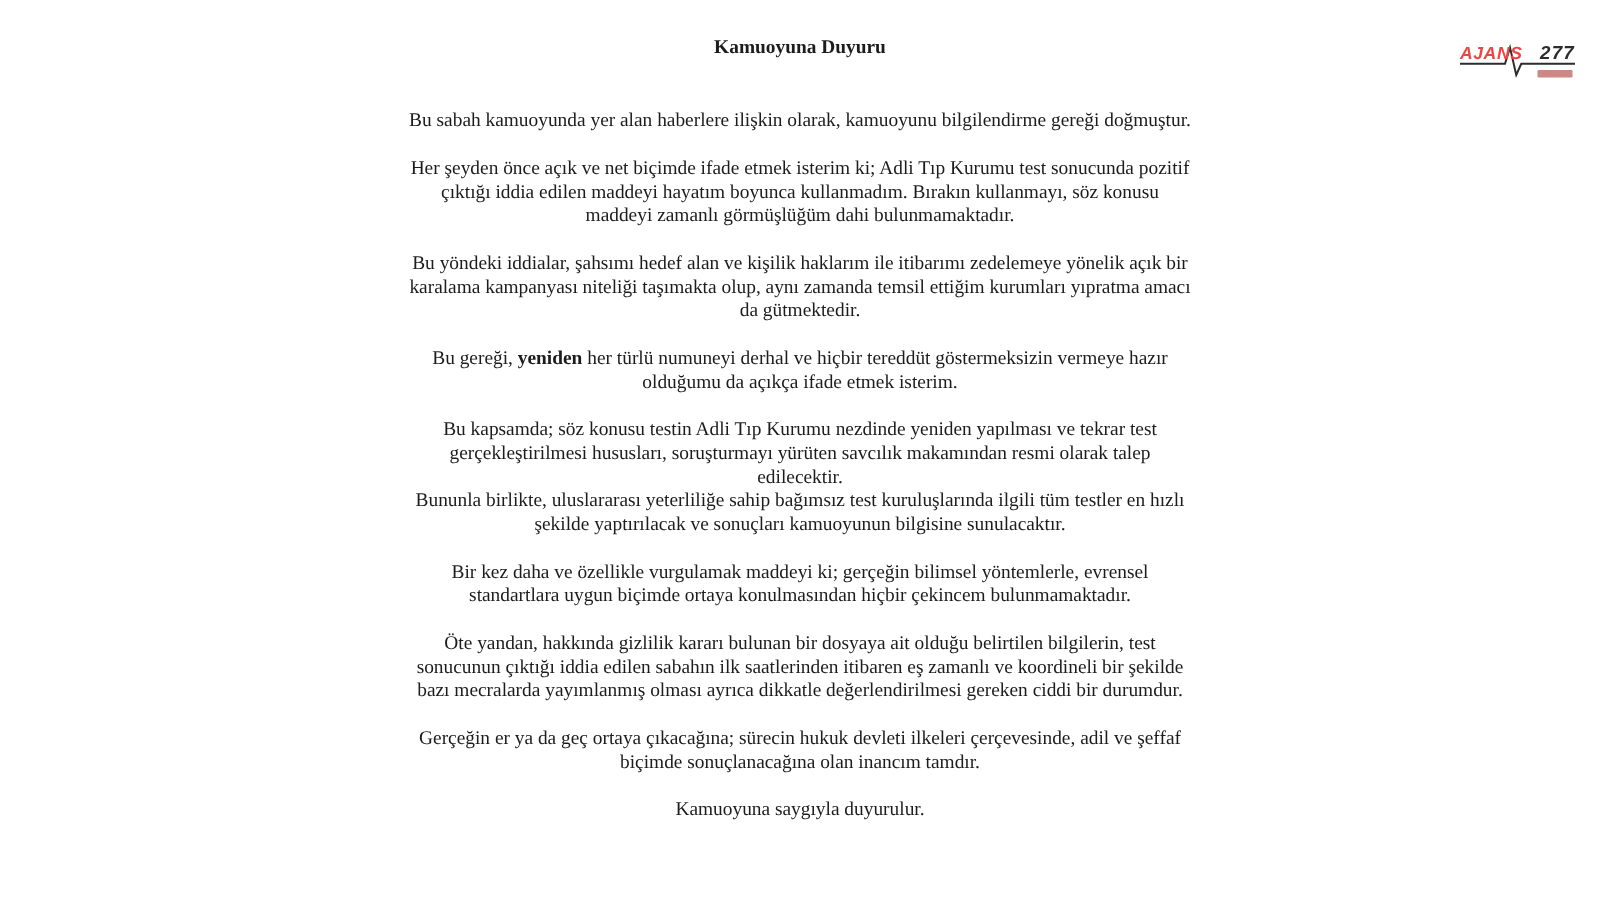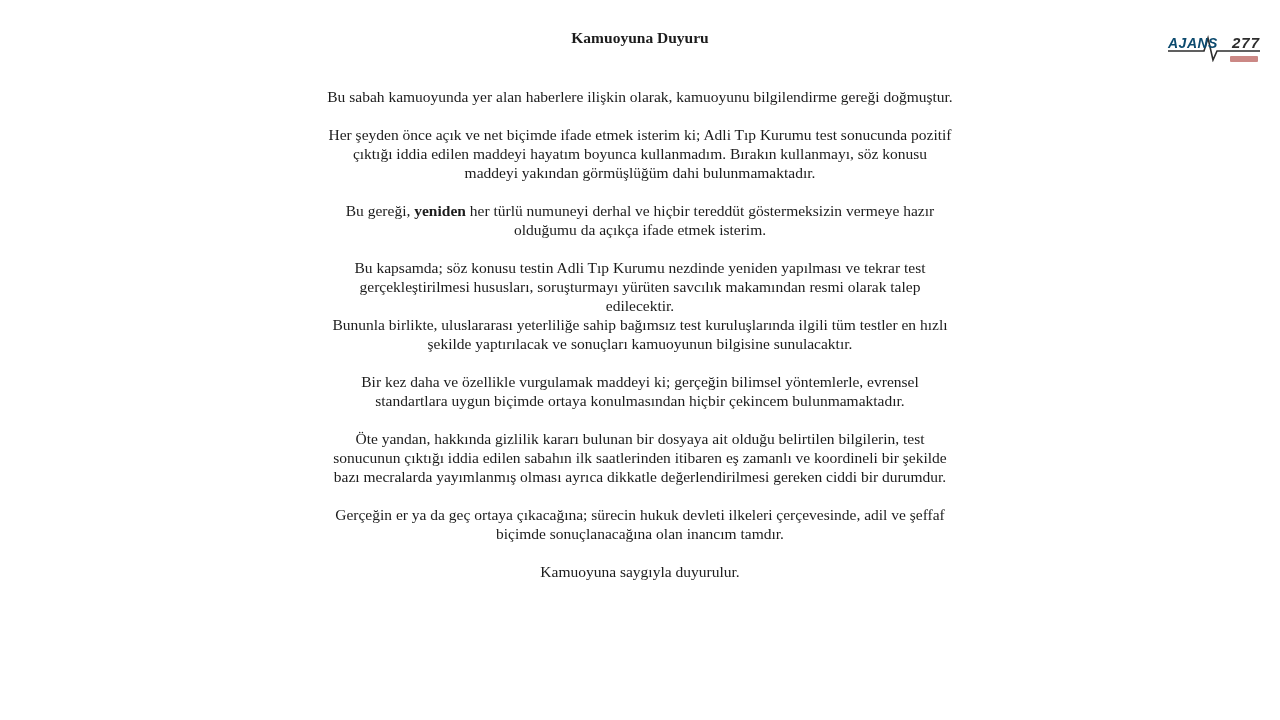--- a/index.html
+++ b/index.html
@@ -87,22 +87,23 @@
 </head>
 <body>
 
 <div class="page">
 
   <div class="announcement">
     <h1 class="doc-title">Kamuoyuna Duyuru</h1>
 
     <p class="para">Bu sabah kamuoyunda yer alan haberlere ilişkin olarak, kamuoyunu bilgilendirme gereği doğmuştur.</p>
 
-    <p class="para">Her şeyden önce açık ve net biçimde ifade etmek isterim ki; Adli Tıp Kurumu test sonucunda pozitif çıktığı iddia edilen maddeyi hayatım boyunca kullanmadım. Bırakın kullanmayı, söz konusu maddeyi yakından görmüşlüğüm dahi bulunmamaktadır.</p>
+    <p class="para">Her şeyden önce açık ve net biçimde ifade etmek isterim ki; Adli Tıp Kurumu test sonucunda pozitif çıktığı iddia edilen maddeyi hayatım boyunca kullanmadım. Bırakın kullanmayı, söz konusu maddeyi zamanlı görmüşlüğüm dahi bulunmamaktadır.</p>
 
+    <p class="para">Bu yöndeki iddialar, şahsımı hedef alan ve kişilik haklarım ile itibarımı zedelemeye yönelik açık bir karalama kampanyası niteliği taşımakta olup, aynı zamanda temsil ettiğim kurumları yıpratma amacı da gütmektedir.</p>
 
     <p class="para"><span>Bu gereği, </span><span class="bold-inline">yeniden</span><span> her türlü numuneyi derhal ve hiçbir tereddüt göstermeksizin vermeye hazır olduğumu da açıkça ifade etmek isterim.</span></p>
 
     <p class="para">
       <span>Bu kapsamda; söz konusu testin Adli Tıp Kurumu nezdinde yeniden yapılması ve tekrar test gerçekleştirilmesi hususları, soruşturmayı yürüten savcılık makamından resmi olarak talep edilecektir.</span><br>
       <span>Bununla birlikte, uluslararası yeterliliğe sahip bağımsız test kuruluşlarında ilgili tüm testler en hızlı şekilde yaptırılacak ve sonuçları kamuoyunun bilgisine sunulacaktır.</span>
     </p>
 
     <p class="para">Bir kez daha ve özellikle vurgulamak maddeyi ki; gerçeğin bilimsel yöntemlerle, evrensel standartlara uygun biçimde ortaya konulmasından hiçbir çekincem bulunmamaktadır.</p>
 
@@ -111,19 +112,19 @@
     <p class="para">Gerçeğin er ya da geç ortaya çıkacağına; sürecin hukuk devleti ilkeleri çerçevesinde, adil ve şeffaf biçimde sonuçlanacağına olan inancım tamdır.</p>
 
     <p class="para">Kamuoyuna saygıyla duyurulur.</p>
   </div>
 
   <div class="logo">
     <svg class="logo-pulse-svg" viewBox="0 0 92 28" xmlns="http://www.w3.org/2000/svg">
       <polyline points="0,17 36,17 40,4 45,26 49,17 92,17" fill="none" stroke="#2d2d2d" stroke-width="1.6"></polyline>
     </svg>
     <div class="logo-row">
-      <span class="logo-ajans" style="color:#0c4a6e">AJANS</span>
+      <span class="logo-ajans" style="color:#ef4444">AJANS</span>
       <span class="logo-344" style="color:#2d2d2d">277</span>
     </div>
     <div class="logo-badge"></div>
   </div>
 
 </div>
 
 </body></html>

